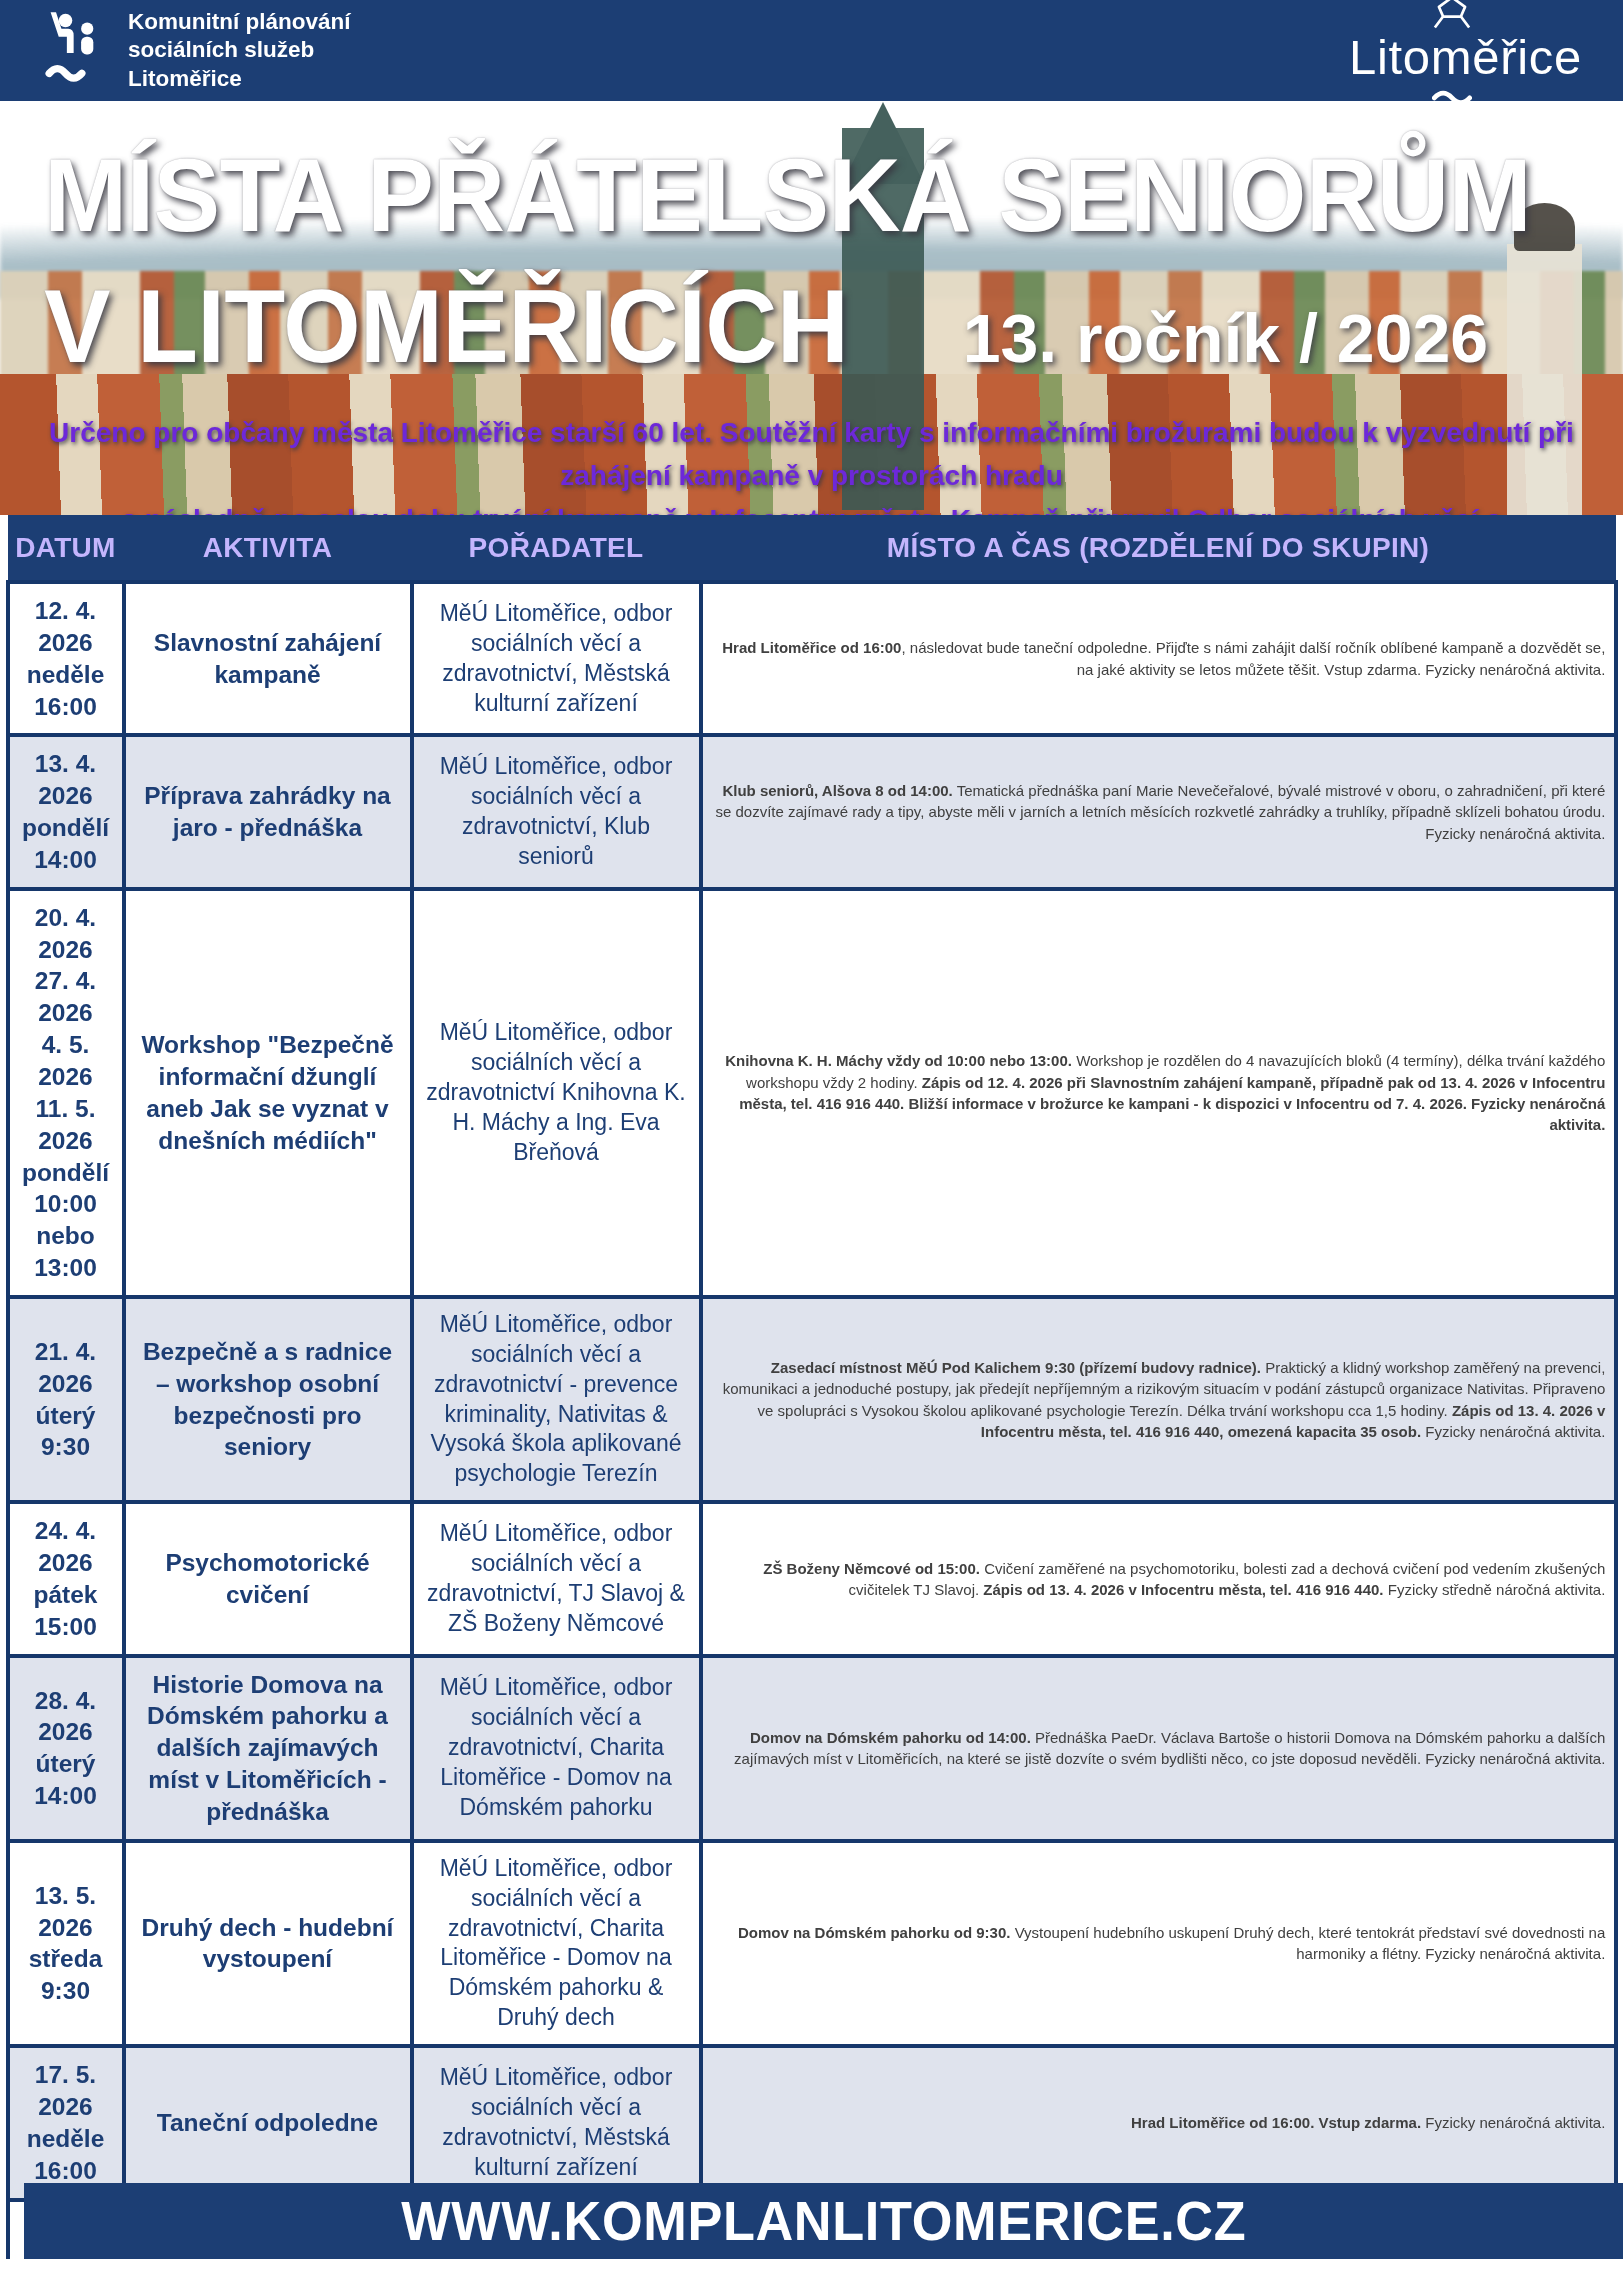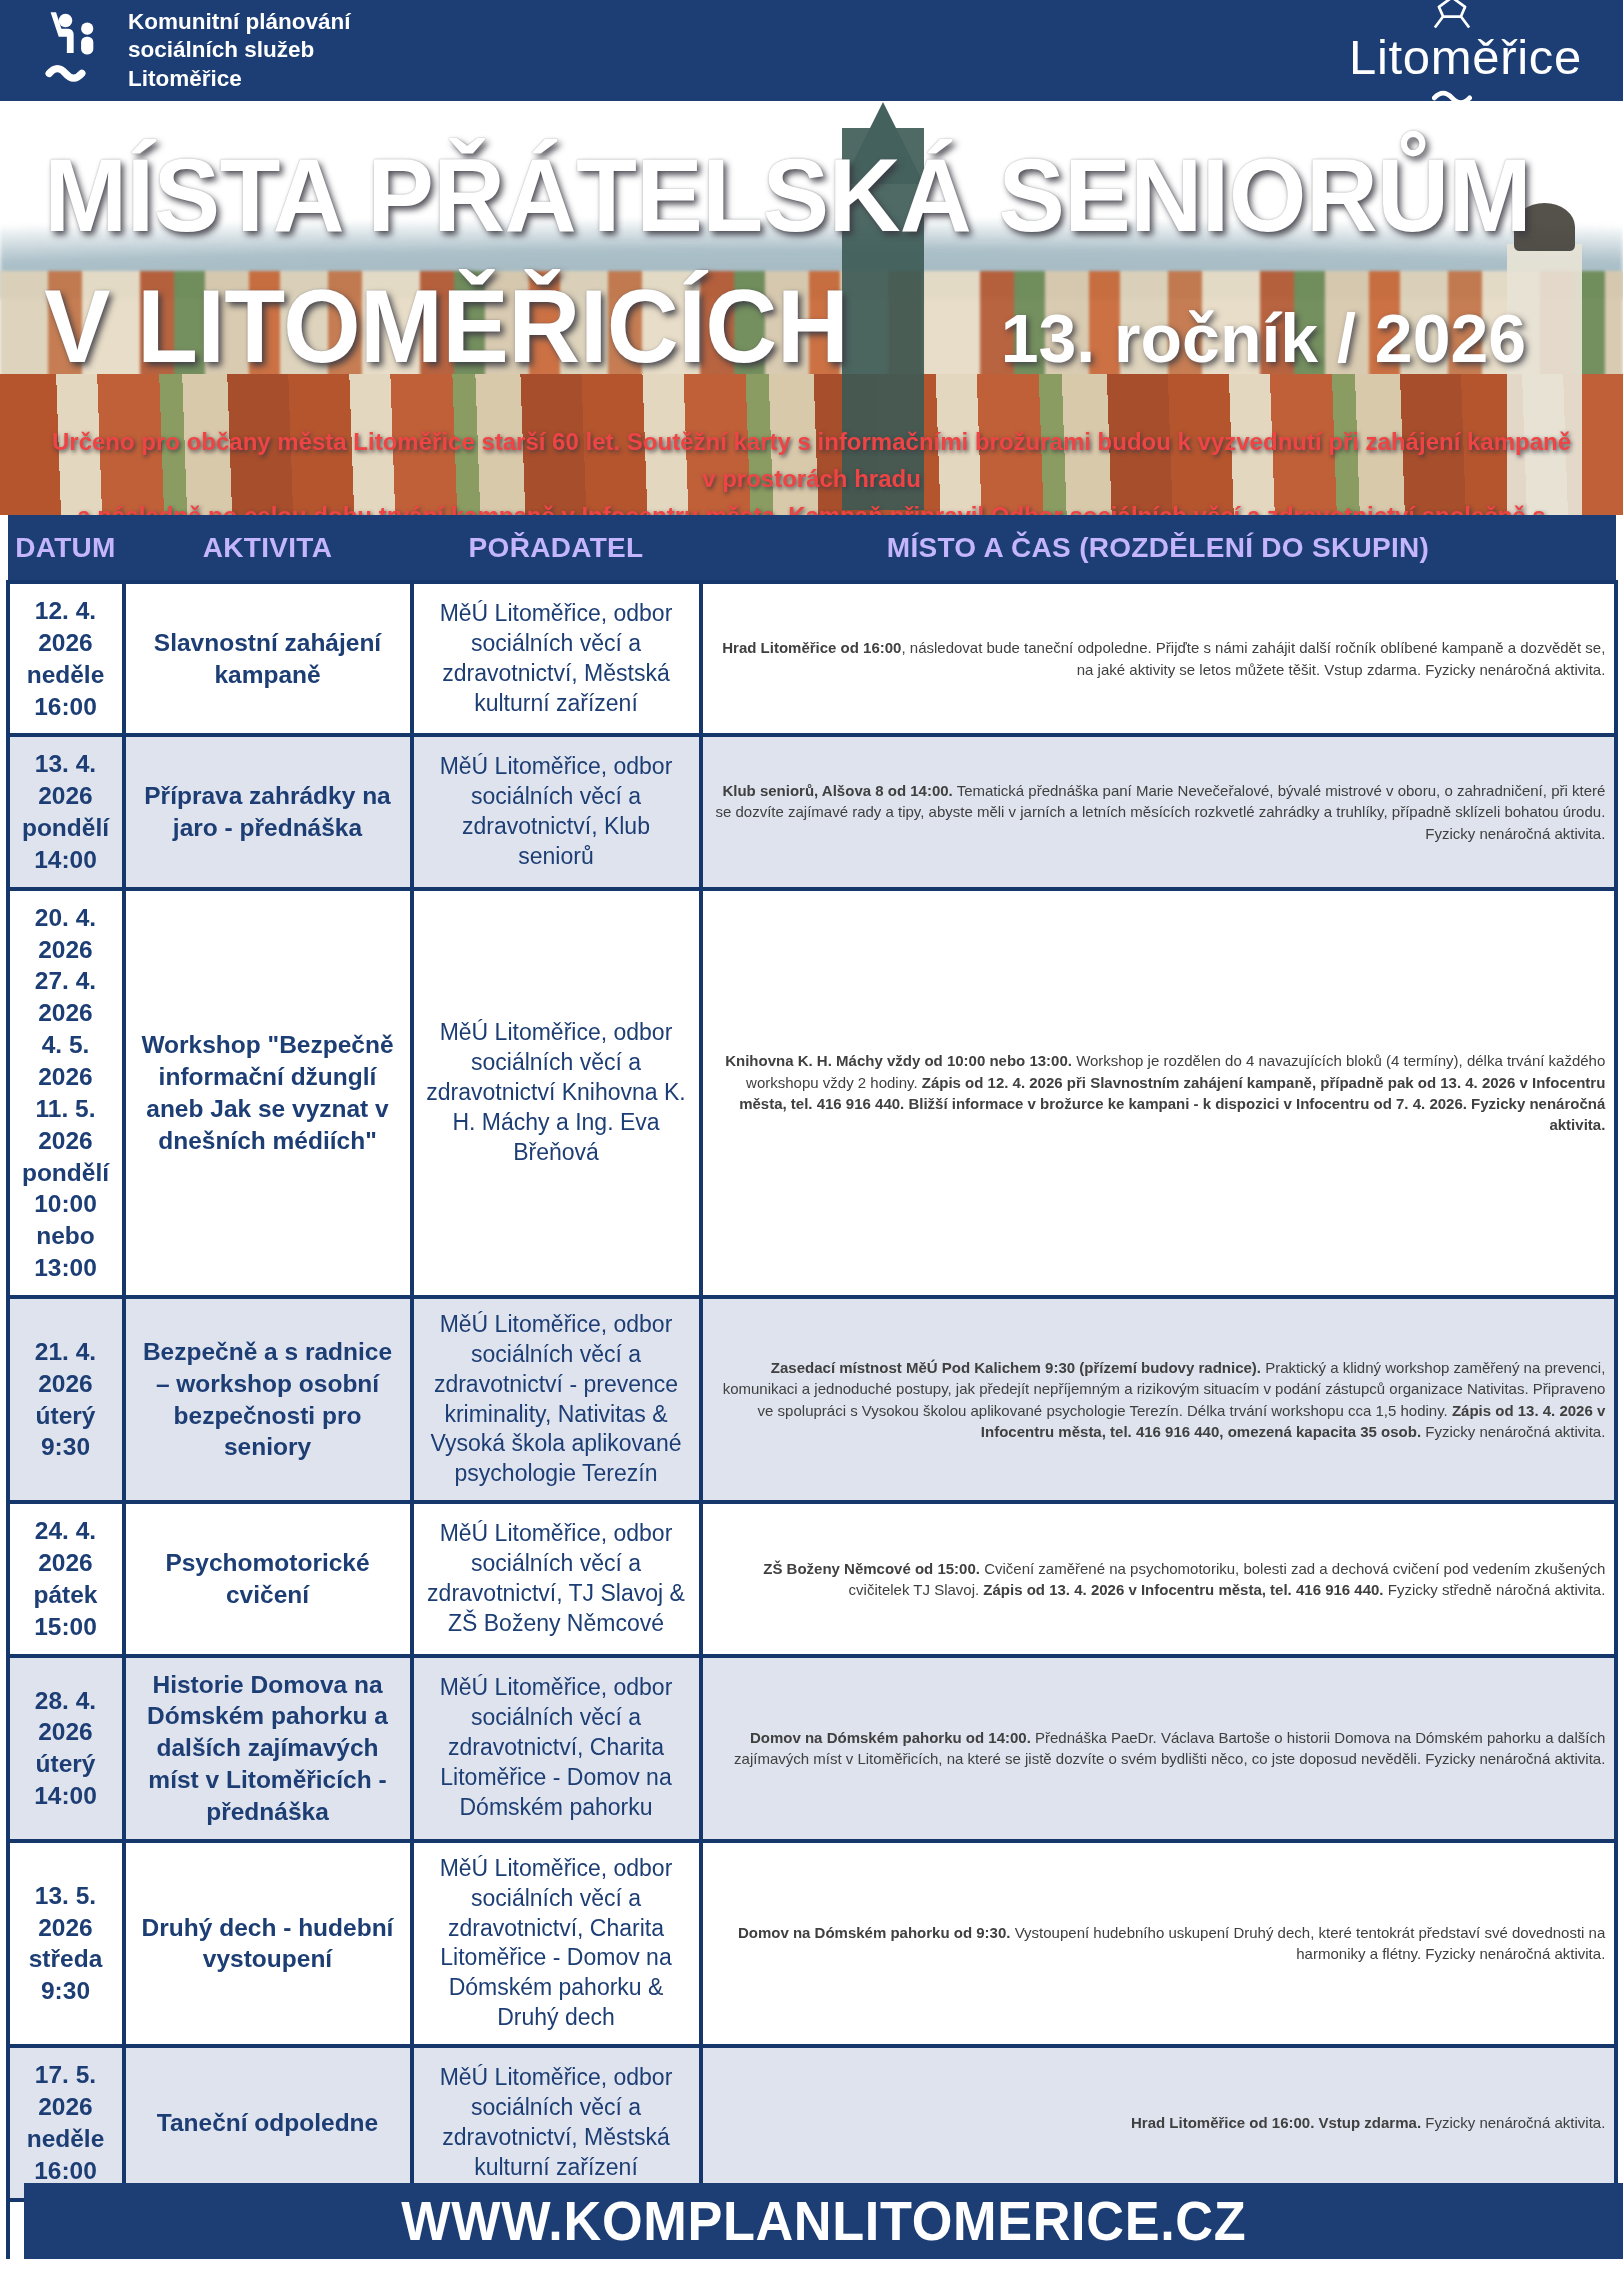--- a/index.html
+++ b/index.html
@@ -26,23 +26,23 @@
     background:repeating-linear-gradient(88deg,#b4552e 0 61px,#e4d7bf 61px 102px,#c06038 102px 164px,#8a9c62 164px 187px,#d9c9ab 187px 232px,#a74e2c 232px 293px);}
   .hero .tower{position:absolute;top:27px;left:842px;width:82px;height:382px;background:#3c5a55;opacity:.9;filter:blur(0.7px);}
   .hero .tower:before{content:"";position:absolute;top:-26px;left:0;width:0;height:0;border-left:41px solid transparent;border-right:41px solid transparent;border-bottom:82px solid #31504c;}
   .hero .tower2{position:absolute;top:143px;left:1507px;width:75px;height:273px;background:#e8e3d6;opacity:.92;filter:blur(0.7px);}
   .hero .tower2:before{content:"";position:absolute;top:-41px;left:6.8px;width:61px;height:48px;background:#47433c;border-radius:50% 50% 5.5px 5.5px;}
 
   .hero .overlay{position:absolute;inset:0;display:flex;flex-direction:column;padding:40px 44px 0;box-sizing:border-box;gap:12px;}
   .title-line{color:#fff;font-weight:800;font-size:104px;line-height:1.05;letter-spacing:-0.7px;transform:scaleX(.96);transform-origin:left center;white-space:nowrap;
     text-shadow:3.4px 4.1px 6.8px rgba(55,55,65,.85), 0 0 1.4px rgba(90,90,100,.6);}
   .title-row2{display:flex;align-items:baseline;margin-top:9.5px;}
-  .edition{color:#fff;font-weight:700;font-size:68px;margin-left:119px;white-space:nowrap;
+  .edition{color:#fff;font-weight:700;font-size:68px;margin-left:81px;white-space:nowrap;
     text-shadow:2.7px 3.4px 6.1px rgba(55,55,65,.85);}
-  .intro{margin-top:30px;text-align:center;color:#ef4444;font-weight:700;font-size:24px;line-height:1.55;
+  .intro{margin-top:18px;text-align:center;color:#6d28d9;font-weight:700;font-size:28px;line-height:1.55;
     text-shadow:1.4px 2px 4.1px rgba(55,55,65,.9);}
 
   
   table.events{width:1612px;margin:0 5.5px;border-collapse:collapse;table-layout:fixed;}
   table.events col.c-date{width:116px;}
   table.events col.c-act{width:288px;}
   table.events col.c-org{width:289px;}
   table.events col.c-place{width:auto;}
   table.events thead th{background:#1c3e74;color:#c4b5fd;font-weight:700;font-size:28px;height:65px;text-align:center;padding:0 4.1px;letter-spacing:0.3px;}
   table.events td{border:4.1px solid #16376b;vertical-align:middle;padding:11px 8.2px;box-sizing:border-box;}

